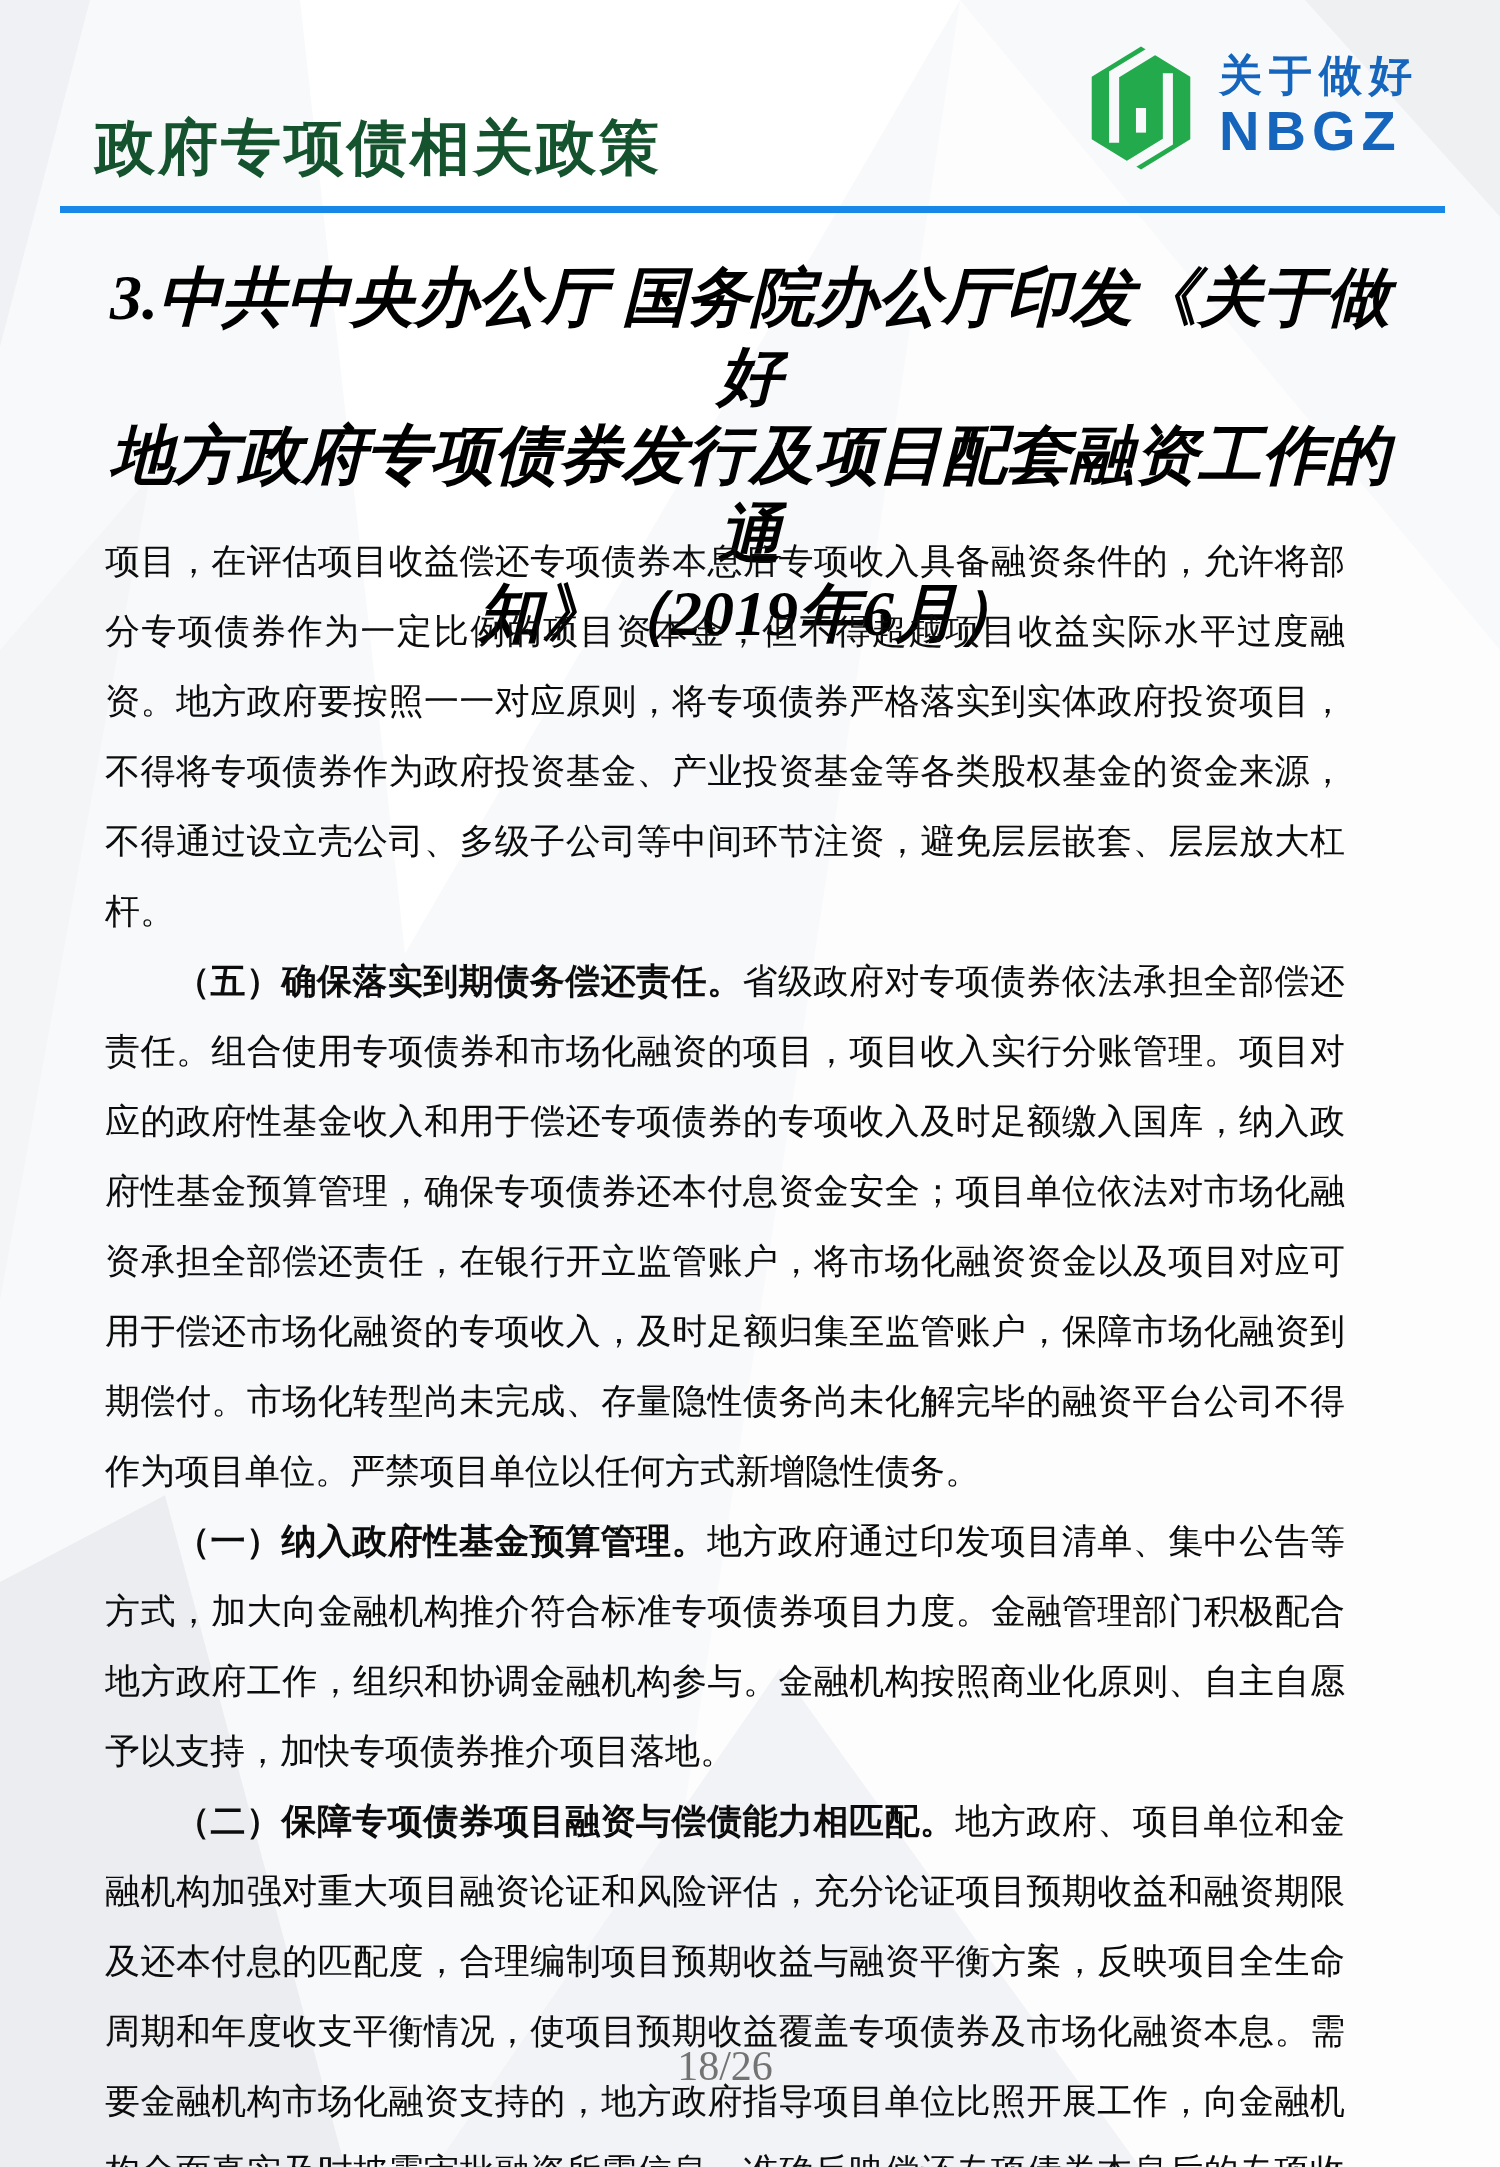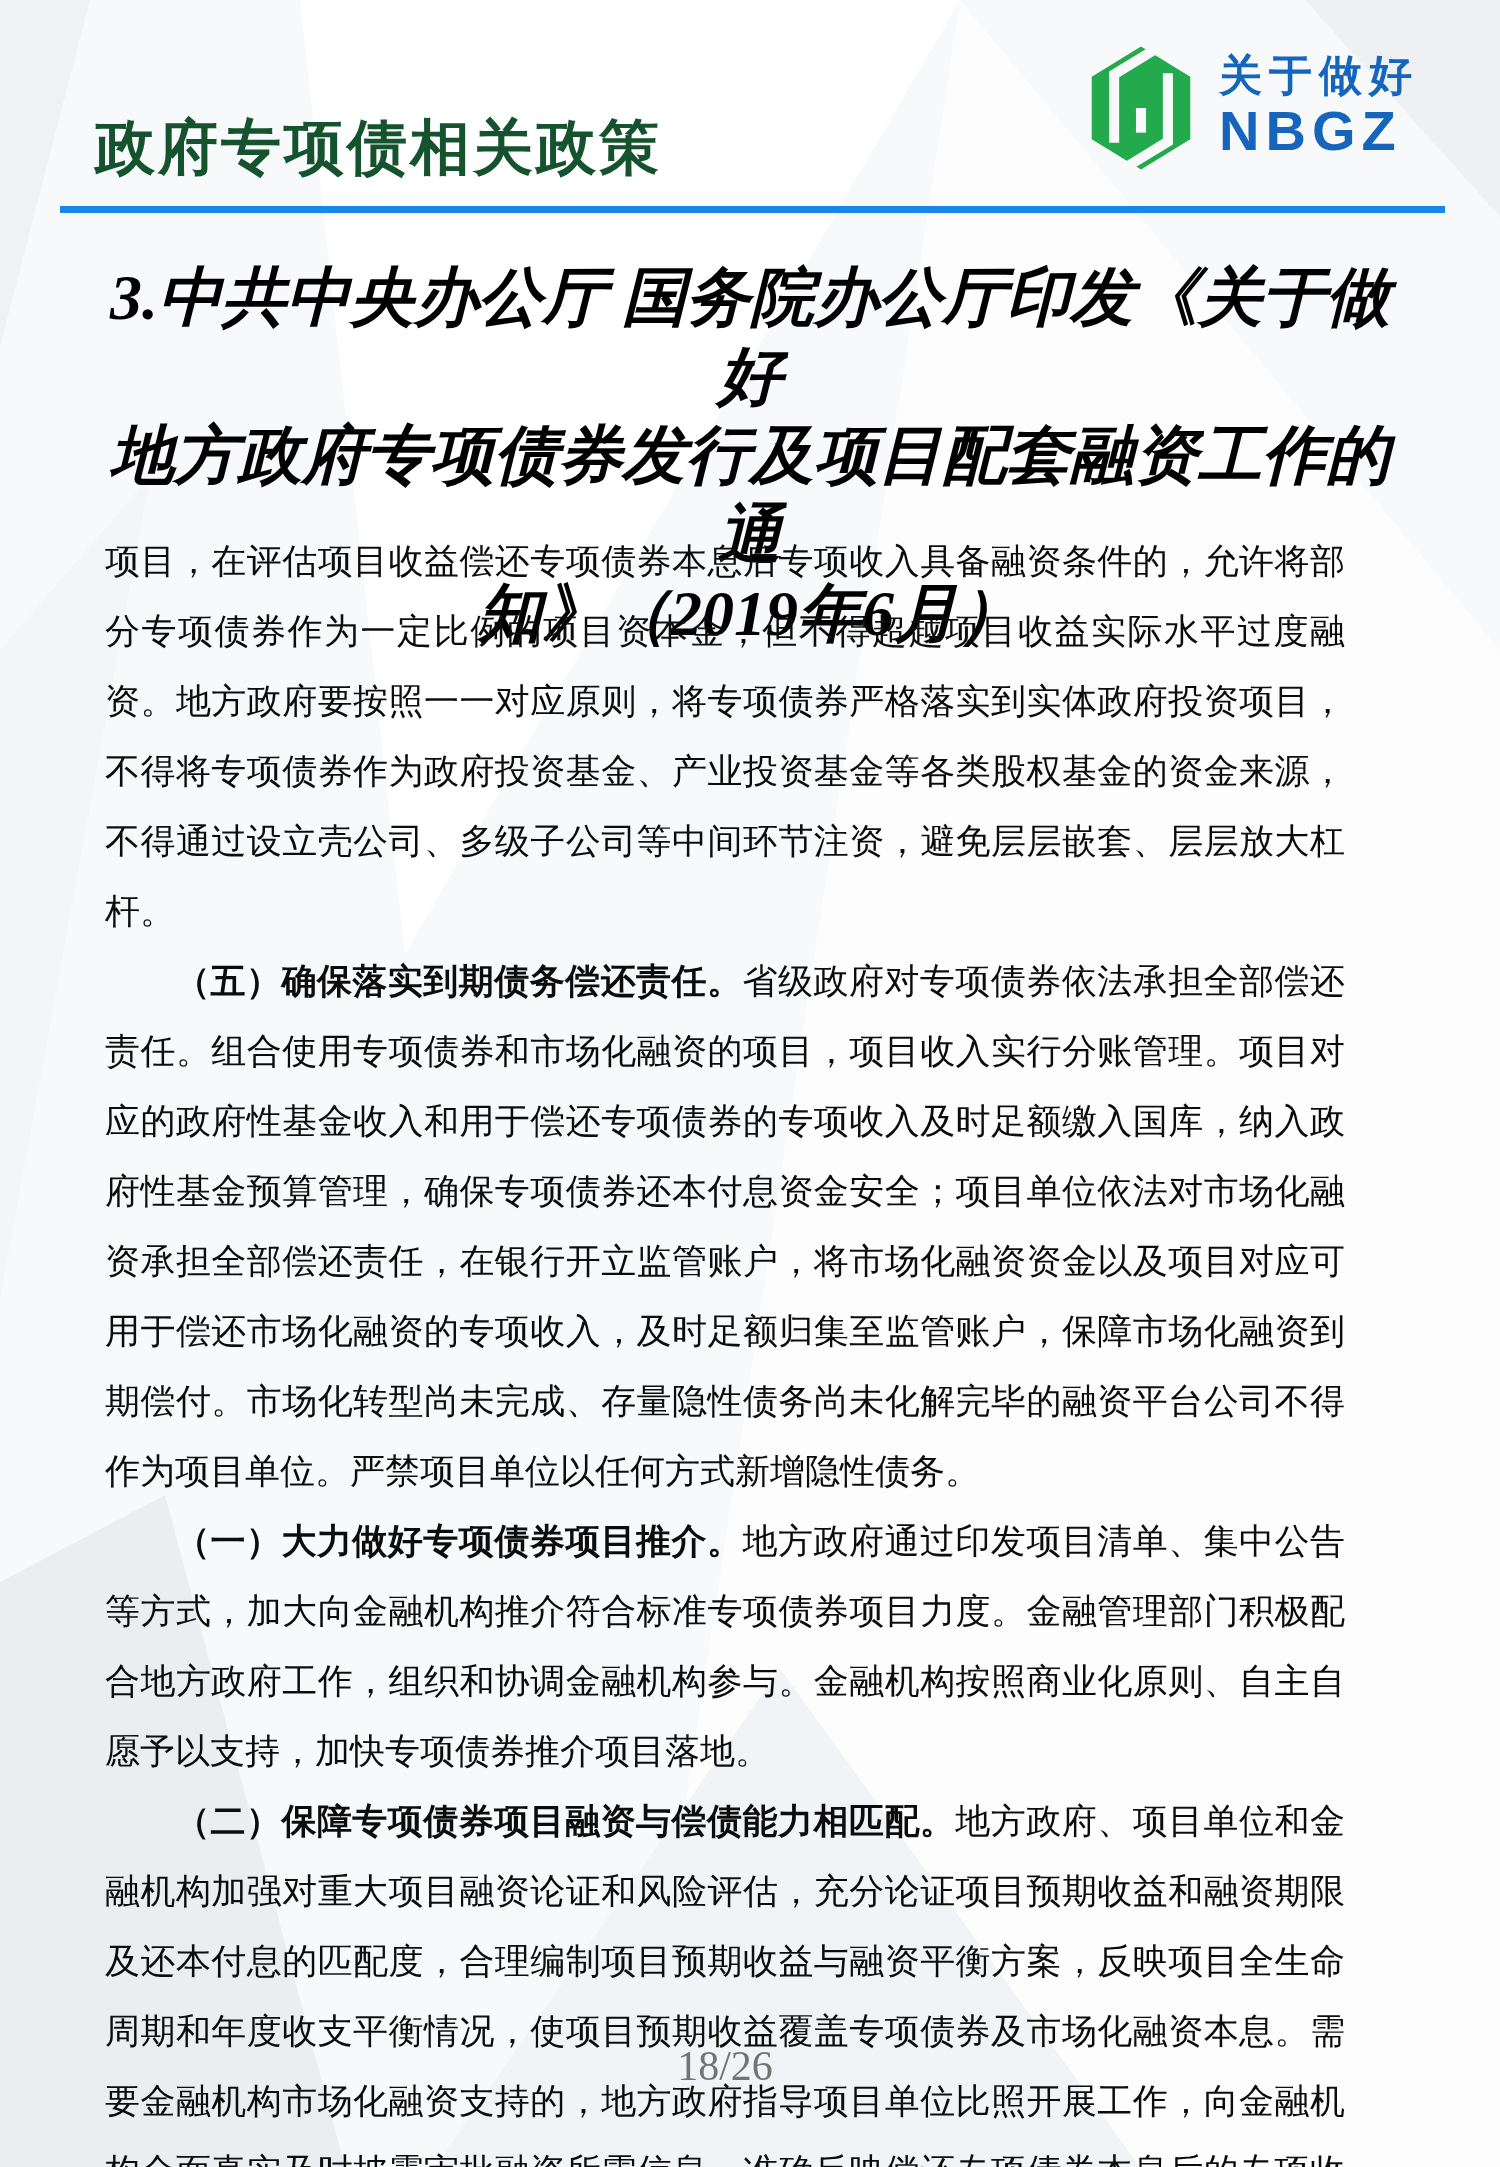--- a/index.html
+++ b/index.html
@@ -111,21 +111,21 @@
   <h1 class="doc-title">3.中共中央办公厅 国务院办公厅印发《关于做好
 地方政府专项债券发行及项目配套融资工作的通
 知》（2019年6月）</h1>
 
   <div class="content">
     <p class="para no-indent"><span>项目，在评估项目收益偿还专项债券本息后专项收入具备融资条件的，允许将部分专项债券作为一定比例的项目资本金，但不得超越项目收益实际水平过度融资。地方政府要按照一一对应原则，将专项债券严格落实到实体政府投资项目，不得将专项债券作为政府投资基金、产业投资基金等各类股权基金的资金来源，不得通过设立壳公司、多级子公司等中间环节注资，避免层层嵌套、层层放大杠杆。</span></p>
 
     <p class="para"><span class="lead">（五）确保落实到期债务偿还责任。</span><span>省级政府对专项债券依法承担全部偿还责任。组合使用专项债券和市场化融资的项目，项目收入实行分账管理。项目对应的政府性基金收入和用于偿还专项债券的专项收入及时足额缴入国库，纳入政府性基金预算管理，确保专项债券还本付息资金安全；项目单位依法对市场化融资承担全部偿还责任，在银行开立监管账户，将市场化融资资金以及项目对应可用于偿还市场化融资的专项收入，及时足额归集至监管账户，保障市场化融资到期偿付。市场化转型尚未完成、存量隐性债务尚未化解完毕的融资平台公司不得作为项目单位。严禁项目单位以任何方式新增隐性债务。</span></p>
 
 
-    <p class="para"><span class="lead">（一）大力做好专项债券项目推介。</span><span>地方政府通过印发项目清单、集中公告等方式，加大向金融机构推介符合标准专项债券项目力度。金融管理部门积极配合地方政府工作，组织和协调金融机构参与。金融机构按照商业化原则、自主自愿予以支持，加快专项债券推介项目落地。</span></p>
+    <p class="para"><span class="lead">（一）纳入政府性基金预算管理。</span><span>地方政府通过印发项目清单、集中公告等方式，加大向金融机构推介符合标准专项债券项目力度。金融管理部门积极配合地方政府工作，组织和协调金融机构参与。金融机构按照商业化原则、自主自愿予以支持，加快专项债券推介项目落地。</span></p>
 
     <p class="para"><span class="lead">（二）保障专项债券项目融资与偿债能力相匹配。</span><span>地方政府、项目单位和金融机构加强对重大项目融资论证和风险评估，充分论证项目预期收益和融资期限及还本付息的匹配度，合理编制项目预期收益与融资平衡方案，反映项目全生命周期和年度收支平衡情况，使项目预期收益覆盖专项债券及市场化融资本息。需要金融机构市场化融资支持的，地方政府指导项目单位比照开展工作，向金融机构全面真实及时披露审批融资所需信息，准确反映偿还专项债券本息后的专项收入，使项目对应可用于偿还市场化融资的专项收入与市场化融资本息相平衡。金融机构严格按商业化原则审慎做好项目合规性和融资风险审核，在偿还专项债券本息后的专项收入确保市场化融资偿债来源的前提下，对符合条件的重大项目予以支持，自主决策是否提供融资及具体融资数量并自担风险。</span></p>
 
     <p class="para"><span class="lead">（三）强化信用评级和差别定价。</span><span>推进全国统一的地方政府债务信息公开平</span></p>
   </div>
 
   <div class="page-number">18/26</div>
 
 </div>
 

